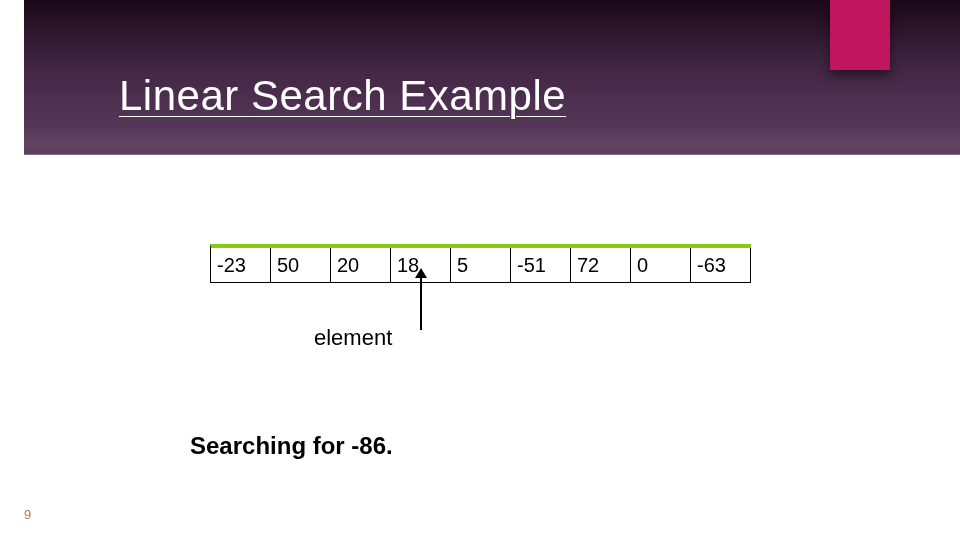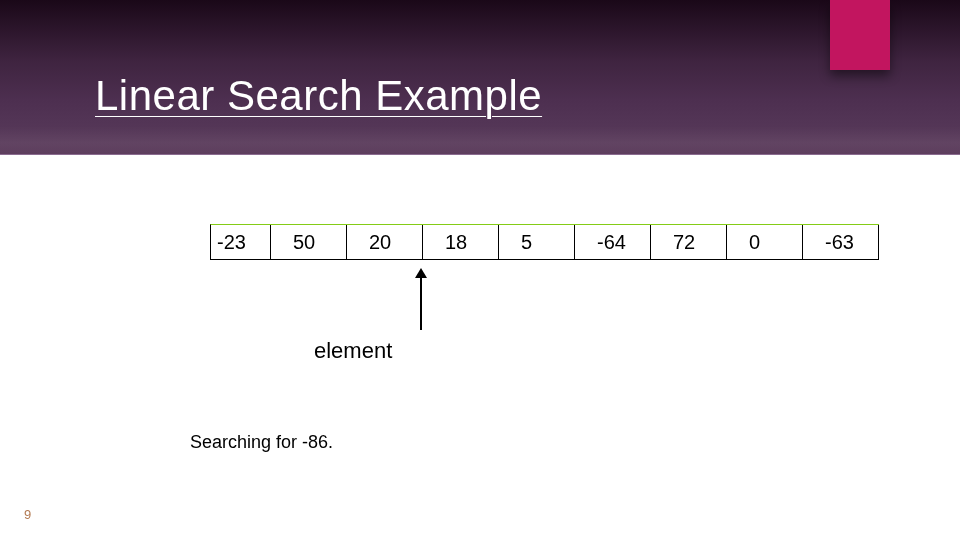--- a/index.html
+++ b/index.html
@@ -7,20 +7,21 @@
   body {
     font-family: "Segoe UI Light", "Segoe UI", Arial, sans-serif;
     background: #ffffff;
     position: relative;
   }
   .header {
     position: relative;
     height: 155px;
     background: linear-gradient(180deg, #1a0818 0%, #3f2440 40%, #4d2f50 65%, #533556 80%, #5a3a5a 100%);
     border-bottom: 1px solid #8a6b8f;
+    margin-left: 24px;
   }
   .header::after {
     content: "";
     position: absolute;
     left: 0; right: 0; bottom: 0;
     height: 28px;
     background: linear-gradient(180deg, rgba(255,255,255,0) 0%, rgba(255,255,255,0.06) 60%, rgba(255,255,255,0.02) 100%);
     pointer-events: none;
   }
   .accent-block {
@@ -40,27 +41,26 @@
     font-size: 42px;
     font-weight: 300;
     text-decoration: underline;
     text-underline-offset: 6px;
     text-decoration-thickness: 1px;
     letter-spacing: 0.5px;
   }
 
   .array {
     position: absolute;
-    top: 224px;
+    top: 244px;
     left: 210px;
     display: flex;
-    border-top: 1px solid #84cc16;
+    border-top: 4px solid #84cc16;
     border-bottom: 1px solid #000;
     border-left: 1px solid #000;
-    gap: 16px;
   }
   .cell {
     width: 60px;
     height: 34px;
     border-right: 1px solid #000;
     font-size: 20px;
     font-weight: 400;
     color: #000;
     display: flex;
     align-items: center;
@@ -88,34 +88,34 @@
     top: 0;
     left: -5px;
     width: 0; height: 0;
     border-left: 6px solid transparent;
     border-right: 6px solid transparent;
     border-bottom: 10px solid #000;
   }
 
   .element-label {
     position: absolute;
-    top: 338px;
+    top: 325px;
     left: 314px;
     font-size: 22px;
     color: #000;
     font-weight: 400;
   }
 
   .searching {
     position: absolute;
     top: 432px;
     left: 190px;
-    font-size: 18px;
+    font-size: 24px;
     color: #000;
-    font-weight: 400;
+    font-weight: 700;
   }
 
   .page-num {
     position: absolute;
     left: 24px;
     bottom: 18px;
     font-size: 13px;
     color: #b37a52;
     font-family: "Segoe UI", Arial, sans-serif;
   }
@@ -127,21 +127,21 @@
   <div class="accent-block"></div>
   <div class="title">Linear Search Example</div>
 </div>
 
 <div class="array">
   <div class="cell">-23</div>
   <div class="cell">50</div>
   <div class="cell">20</div>
   <div class="cell">18</div>
   <div class="cell">5</div>
-  <div class="cell">-64</div>
+  <div class="cell">-51</div>
   <div class="cell">72</div>
   <div class="cell">0</div>
   <div class="cell">-63</div>
 </div>
 
 <div class="arrow-wrap">
   <div class="arrow-head"></div>
   <div class="arrow-line"></div>
 </div>
 

